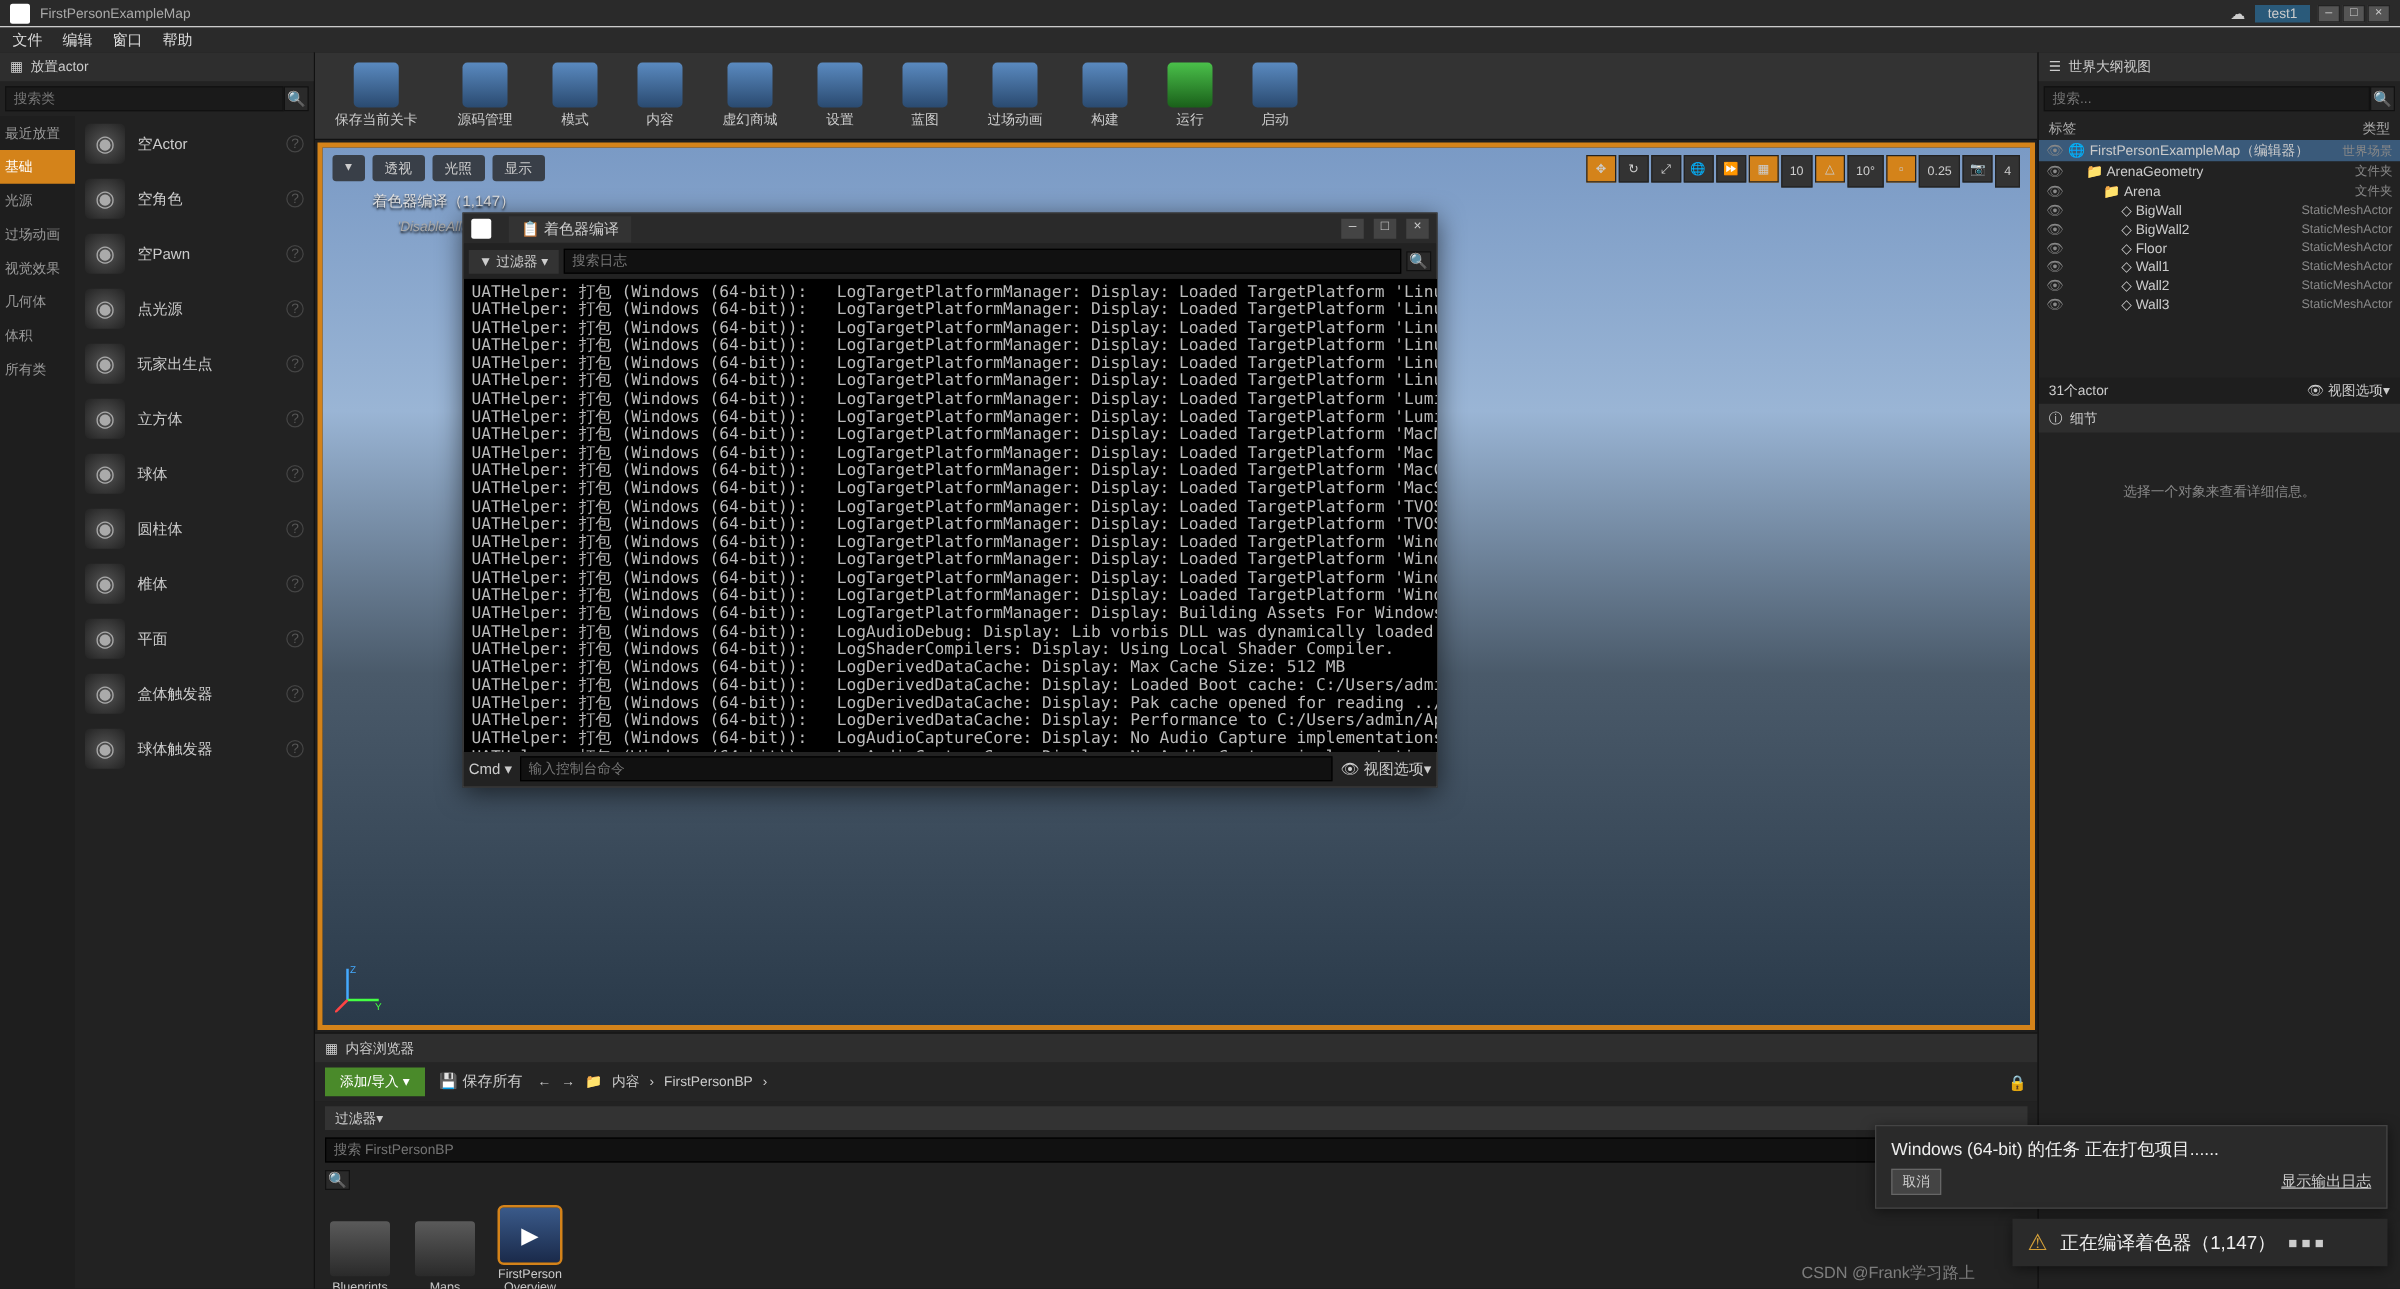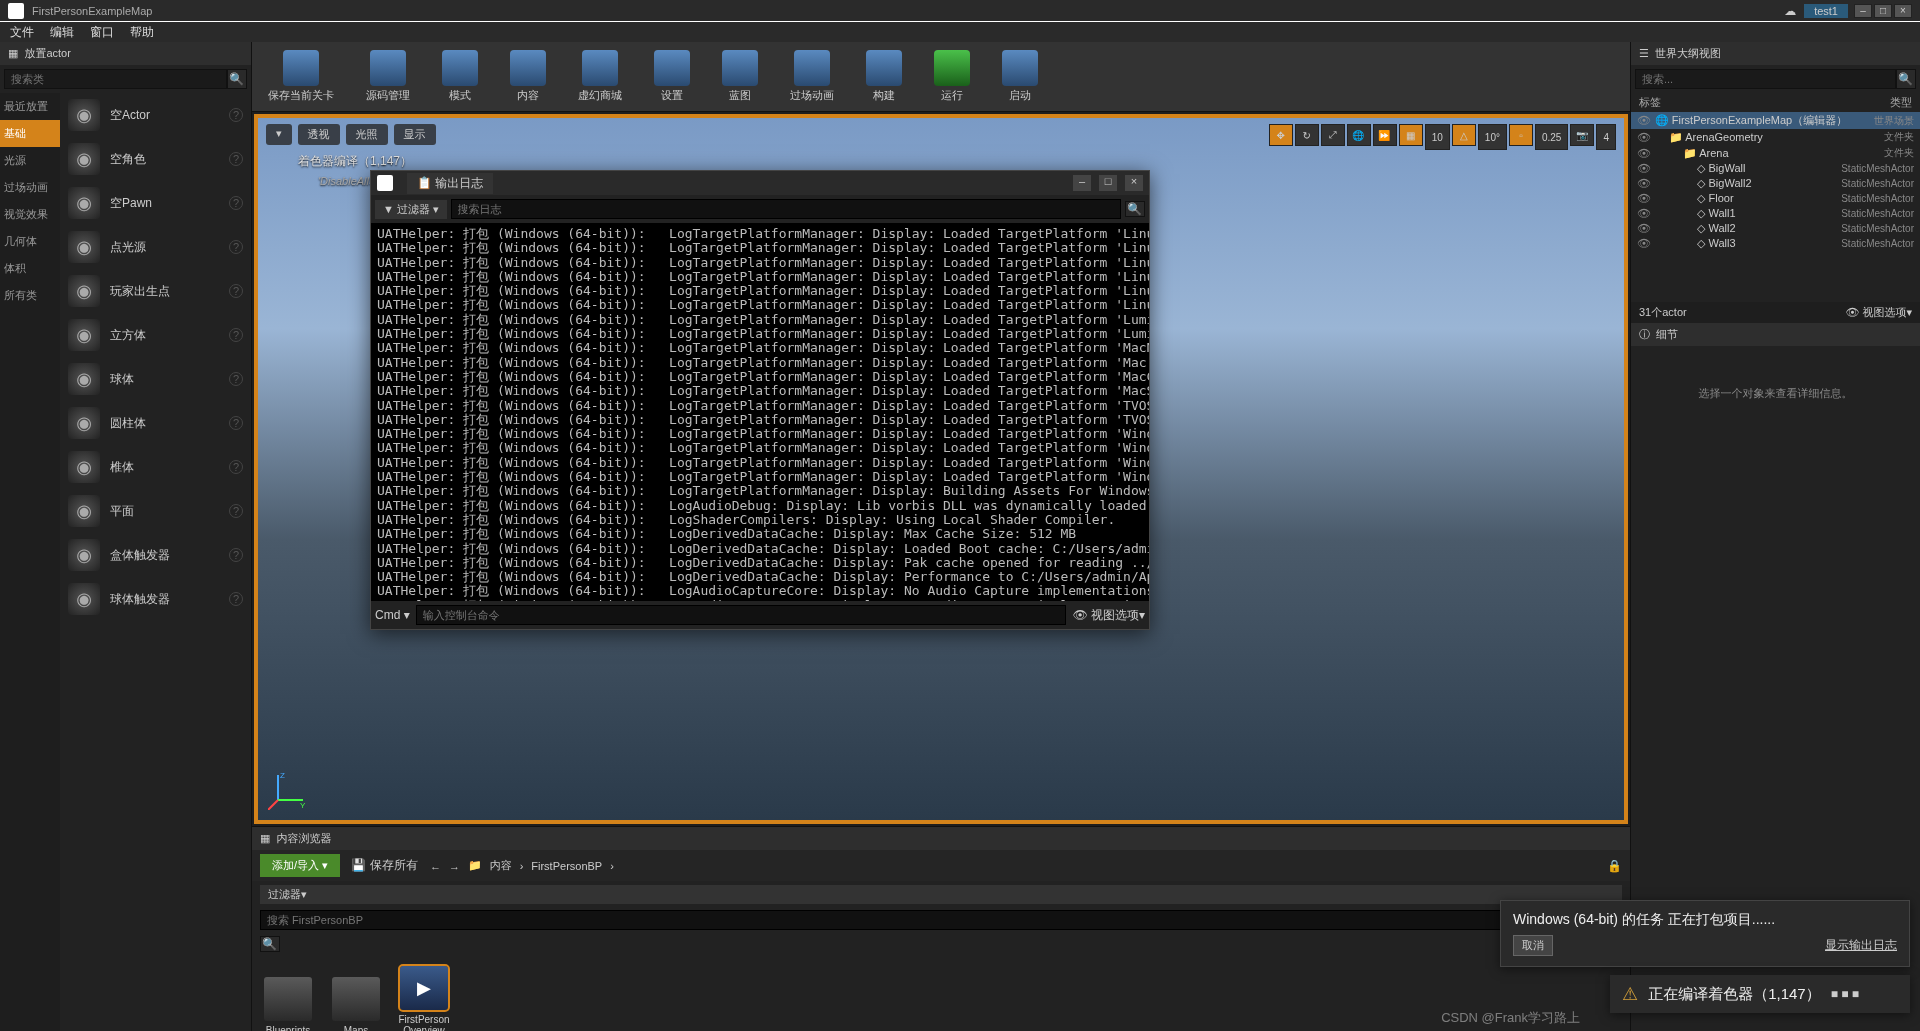--- a/index.html
+++ b/index.html
@@ -390,21 +390,21 @@
       <span>ⓘ</span>
       <span>细节</span>
     </div>
     <div class="details">选择一个对象来查看详细信息。</div>
   </div>
 </div>
 
 <div class="log-window">
   <div class="log-titlebar">
     <div class="ue-logo"></div>
-    <span style="background:#333;padding:2px 10px">📋 <span>输出日志</span></span>
+    <span style="background:#333;padding:2px 10px">📋 <span>着色器编译</span></span>
     <span style="flex:1"></span>
     <span class="log-close">–</span>
     <span class="log-close">□</span>
     <span class="log-close">×</span>
   </div>
   <div class="log-filter-row">
     <span class="log-filter-btn">▼ <span>过滤器</span> ▾</span>
     <input class="log-filter-input" placeholder="搜索日志" style="">
     <div class="search-icon">🔍</div>
   </div>

